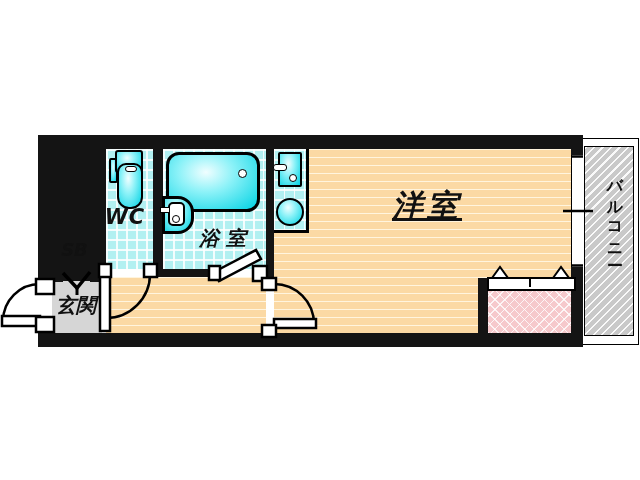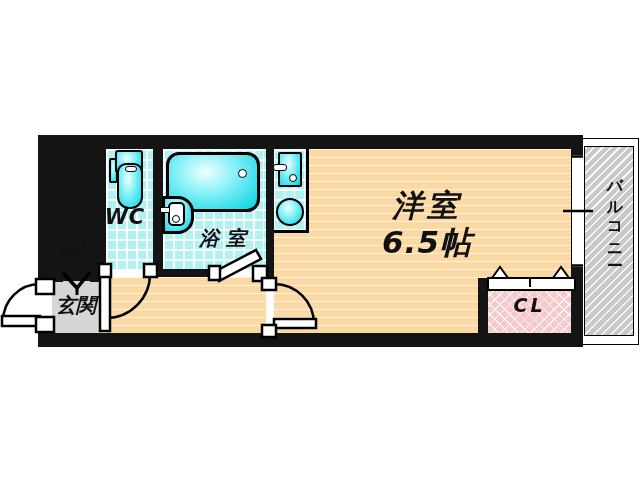--- a/index.html
+++ b/index.html
@@ -106,22 +106,20 @@
     <path d="M 77 288 L 77 295" stroke="#000" stroke-width="3"></path>
 
     <path d="M 492 278 L 500 267 L 508 278 Z" fill="#fff" stroke="#000" stroke-width="2"></path>
     <path d="M 553 278 L 561 267 L 569 278 Z" fill="#fff" stroke="#000" stroke-width="2"></path>
 
     <path d="M 571 156.5 H 583" stroke="#000" stroke-width="2.5"></path>
     <path d="M 571 265.5 H 583" stroke="#000" stroke-width="2.5"></path>
     <path d="M 563 211 H 593" stroke="#000" stroke-width="2.5"></path>
   </svg>
 
-  <div class="label" style="left:327px;top:189px;width:200px;font-size:31px;letter-spacing:4px;">洋室</div>
-  <div class="label" style="left:327px;top:226px;width:200px;font-size:31px;letter-spacing:1px;">6.5帖</div>
+  <div class="label" style="left:327px;top:189px;width:200px;font-size:31px;letter-spacing:4px;text-decoration:underline;">洋室</div>
   <div class="label" style="left:186px;top:228px;width:80px;font-size:20px;letter-spacing:7px;">浴室</div>
   <div class="label" style="left:102px;top:206px;width:46px;font-size:21px;letter-spacing:1px;">WC</div>
   <div class="label" style="left:49px;top:295px;width:54px;font-size:20px;">玄関</div>
   <div class="label" style="left:52px;top:241px;width:45px;font-size:18px;">SB</div>
-  <div class="label" style="left:488px;top:296px;width:83px;font-size:19px;letter-spacing:3px;">CL</div>
   <div class="label" style="left:597px;top:167px;width:26px;height:160px;font-size:16px;letter-spacing:4px;writing-mode:vertical-rl;text-align:left;font-style:normal;">バルコニー</div>
 
 </div>
 
 </body></html>

